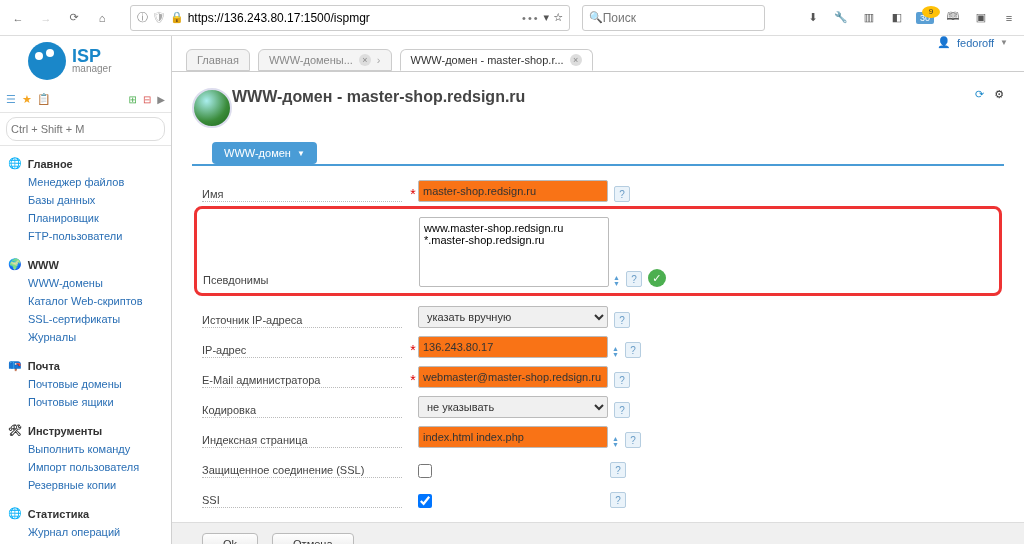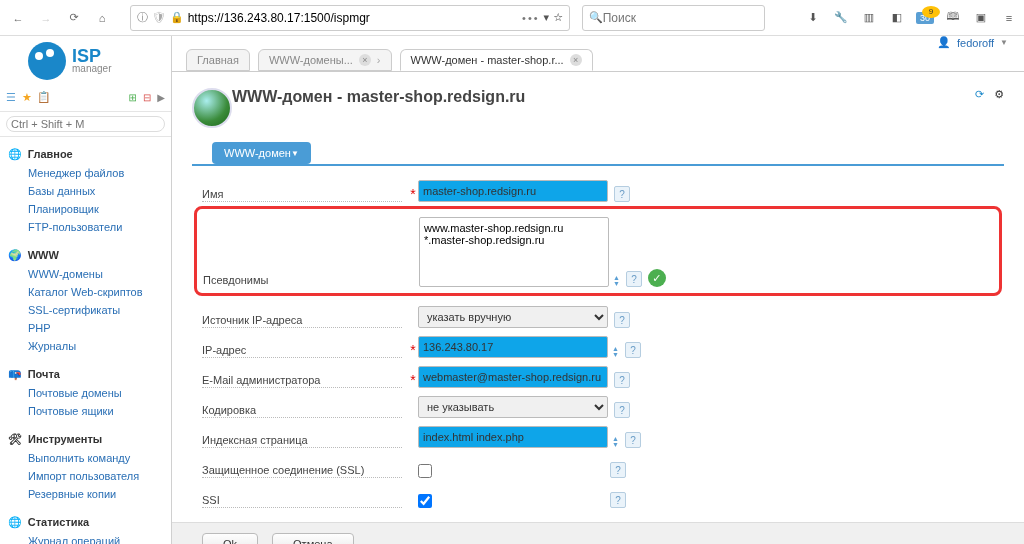--- a/index.html
+++ b/index.html
@@ -13,43 +13,43 @@
 .search-wrap input{border:none;flex:1;font-size:12px;outline:none;color:#888}
 .tb-icons{display:flex;gap:10px;margin-left:auto;align-items:center;color:#555}
 .tb-icons span{width:18px;text-align:center}
 .cal-icon{background:#5a9fd4;color:#fff;font-size:9px;padding:1px 3px;border-radius:2px;position:relative}
 .cal-badge{position:absolute;top:-6px;right:-6px;background:#ffc107;color:#333;border-radius:50%;width:12px;height:12px;font-size:8px;display:flex;align-items:center;justify-content:center}
 .app{display:flex;height:508px}
 .sidebar{width:172px;border-right:1px solid #d0d0d0;display:flex;flex-direction:column}
 .side-top{height:28px;display:flex;align-items:center;padding:0 6px;gap:6px;border-bottom:1px solid #e5e5e5}
 .side-top .sp{flex:1}
 .side-search{padding:4px 6px;border-bottom:1px solid #e5e5e5}
-.side-search input{width:100%;height:16px;border:1px solid #ddd;border-radius:10px;padding:0 16px 0 4px;color:#aaa}
+.side-search input{width:100%;height:24px;border:1px solid #ddd;border-radius:10px;padding:0 16px 0 4px;color:#aaa}
 .side-nav{overflow-y:auto;padding:8px 0 8px 8px}
 .nav-group{margin-bottom:10px}
 .nav-head{font-weight:bold;color:#333;display:flex;align-items:center;gap:6px;padding:3px 0;cursor:pointer}
 .nav-items{padding-left:20px}
 .nav-items a{display:block;color:#2a6fb5;text-decoration:none;padding:2px 0;line-height:14px}
 .main{flex:1;display:flex;flex-direction:column;background:#fff;position:relative}
 .user-row{height:28px;display:flex;align-items:center;justify-content:flex-end;padding-right:16px;gap:6px;color:#2a6fb5}
 .tabs{display:flex;padding-left:14px;gap:8px;height:24px;border-bottom:1px solid #ccc}
 .tab{background:#f4f4f4;border:1px solid #ccc;border-bottom:1px solid #ccc;border-radius:6px 6px 0 0;padding:4px 10px;color:#888;display:flex;align-items:center;gap:6px;font-size:11px}
 .tab.active{background:#fff;border-bottom-color:#fff;color:#333}
 .tab .close{width:12px;height:12px;border-radius:50%;background:#ddd;color:#888;font-size:9px;display:flex;align-items:center;justify-content:center}
 .page-head{display:flex;align-items:flex-start;padding:16px 20px 6px 20px}
 .globe{width:40px;height:40px;border-radius:50%;background:radial-gradient(circle at 35% 30%,#aee,#3a8b3a 60%,#1b661b);border:2px solid #dde}
 .page-title{font-size:16px;font-weight:bold;color:#444}
 .head-right{margin-left:auto;display:flex;gap:10px}
-.section-pill{margin:8px 20px 0 20px;background:#4a9cd6;color:#fff;display:inline-flex;align-items:center;padding:5px 12px;border-radius:4px;font-size:12px}
+.section-pill{margin:8px 20px 0 20px;background:#4a9cd6;color:#fff;display:inline-flex;align-items:center;padding:5px 12px;border-radius:4px;gap:6px;font-size:12px}
 .sep-line{margin:0 20px 14px 20px;border-top:2px solid #4a9cd6}
 .form{padding:0 30px}
 .row{display:flex;align-items:flex-end;margin-bottom:8px;min-height:22px}
 .label{width:200px;color:#444;border-bottom:1px dotted #bbb;padding-bottom:1px;margin-top:3px;margin-right:6px}
 .req{color:#d00;font-size:14px;width:10px;text-align:center;margin-top:2px}
-.ctrl{width:190px;height:22px;border:1px solid #bbb;border-radius:2px;padding:0 4px;font-size:11px;color:#333;background:#0ea5e9}
+.ctrl{width:190px;height:22px;border:1px solid #bbb;border-radius:2px;padding:0 4px;font-size:11px;color:#333;background:#f97316}
 .ctrl.sel{background:#f0f0f0}
 .help{width:16px;height:16px;border:1px solid #b5cde0;border-radius:2px;background:#eaf3fa;color:#6a9cc6;display:flex;align-items:center;justify-content:center;margin-left:6px;font-size:10px}
 .stepper{display:flex;flex-direction:column;margin-left:4px;gap:0}
 .stepper span{font-size:7px;color:#5a9fd4;line-height:6px}
 .hl-box{border:3px solid #e33;border-radius:8px;padding:8px 6px 6px 6px;margin:-4px -8px 10px -8px}
 .hl-box .row{margin-bottom:0}
 .ta{width:190px;height:70px;border:1px solid #bbb;border-radius:2px;padding:4px;font-size:11px;resize:none}
 .ok-badge{width:18px;height:18px;border-radius:50%;background:#4caf50;color:#fff;display:flex;align-items:center;justify-content:center;margin-left:6px;font-size:11px}
 .footer{margin-top:6px;padding:10px 30px;background:#f0f0f0;display:flex;gap:14px;border-top:1px solid #ddd}
 .btn{padding:4px 20px;background:linear-gradient(#fefefe,#e8e8e8);border:1px solid #bbb;border-radius:4px;cursor:pointer;color:#333}
@@ -133,21 +133,20 @@
         </div>
       <div class="nav-group">
           <div class="nav-head">
             <span>🌍</span>
             <span>WWW</span>
           </div>
           <div class="nav-items">
         <a>WWW-домены</a>
         <a>Каталог Web-скриптов</a>
         <a>SSL-сертификаты</a>
-        <a>PHP</a>
         <a>Журналы</a>
       </div>
         </div>
       <div class="nav-group">
           <div class="nav-head">
             <span>📪</span>
             <span>Почта</span>
           </div>
           <div class="nav-items">
         <a>Почтовые домены</a>

